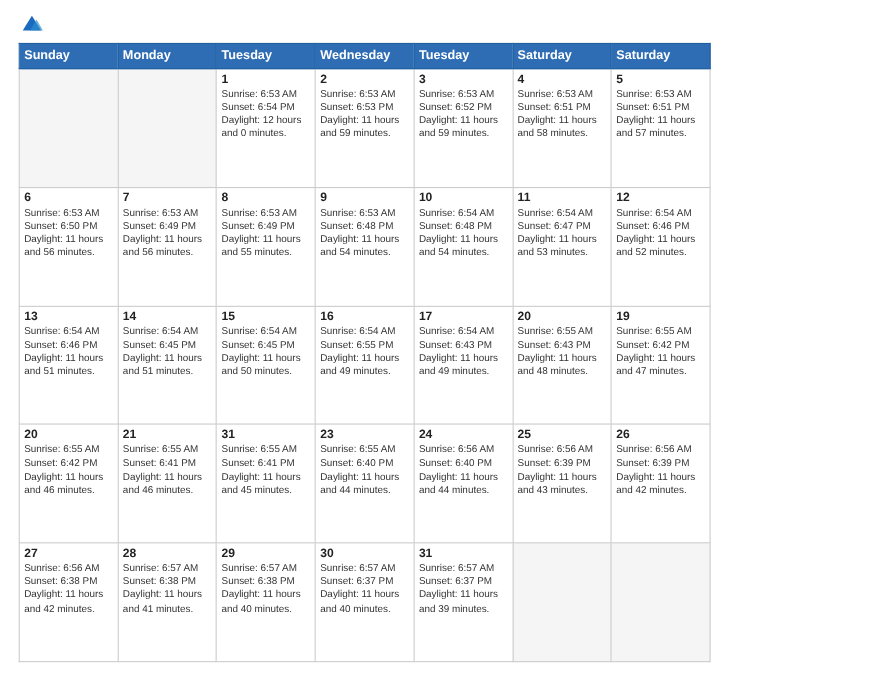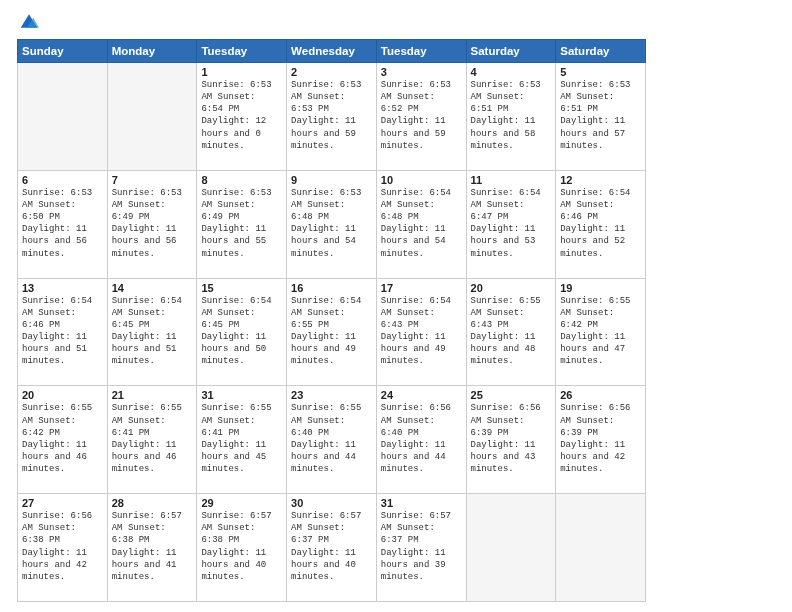--- a/index.html
+++ b/index.html
@@ -93,21 +93,20 @@
       font-size: 11px;
       font-weight: bold;
       color: #222;
       display: block;
       margin-bottom: 1px;
     }
     .day-info {
       font-size: 9px;
       color: #333;
       line-height: 1.35;
-      font-family: Liberation Mono, monospace;
     }
   </style>
 </head>
 <body>
 
 <div class="page">
   <div class="header">
     <div class="logo">
       <div class="logo-text" style="flex-wrap: wrap;">
         <span class="logo-general"></span>

